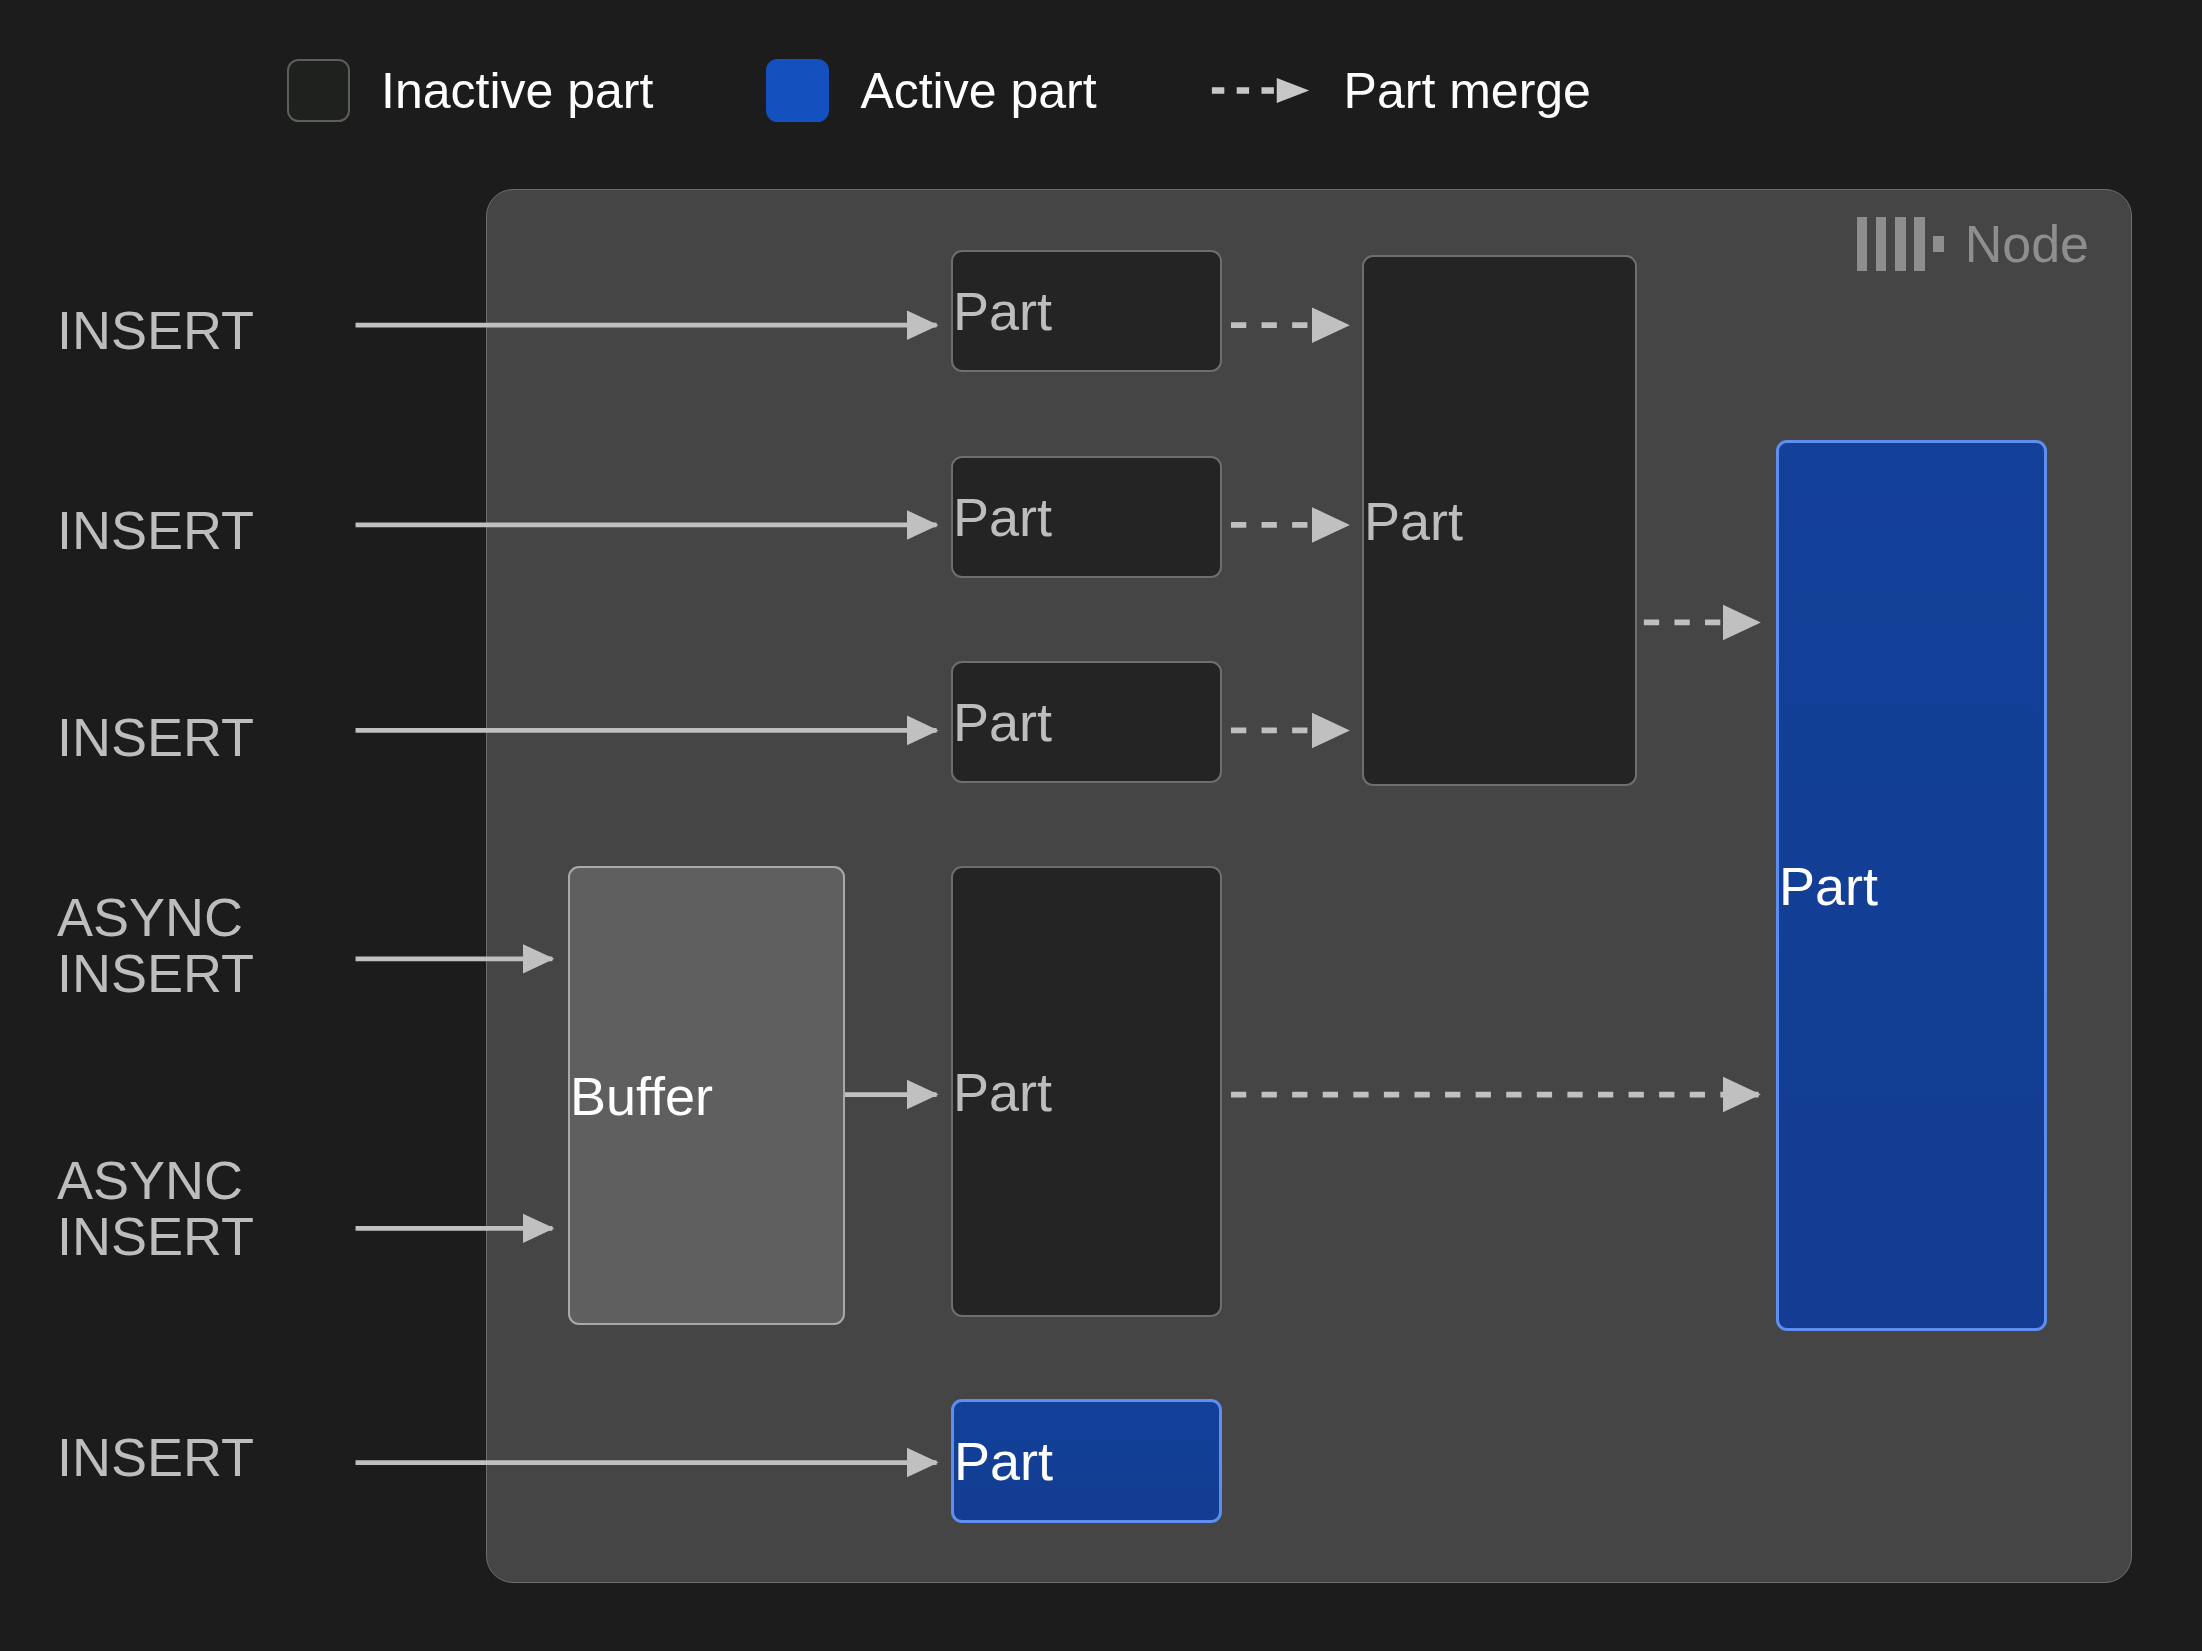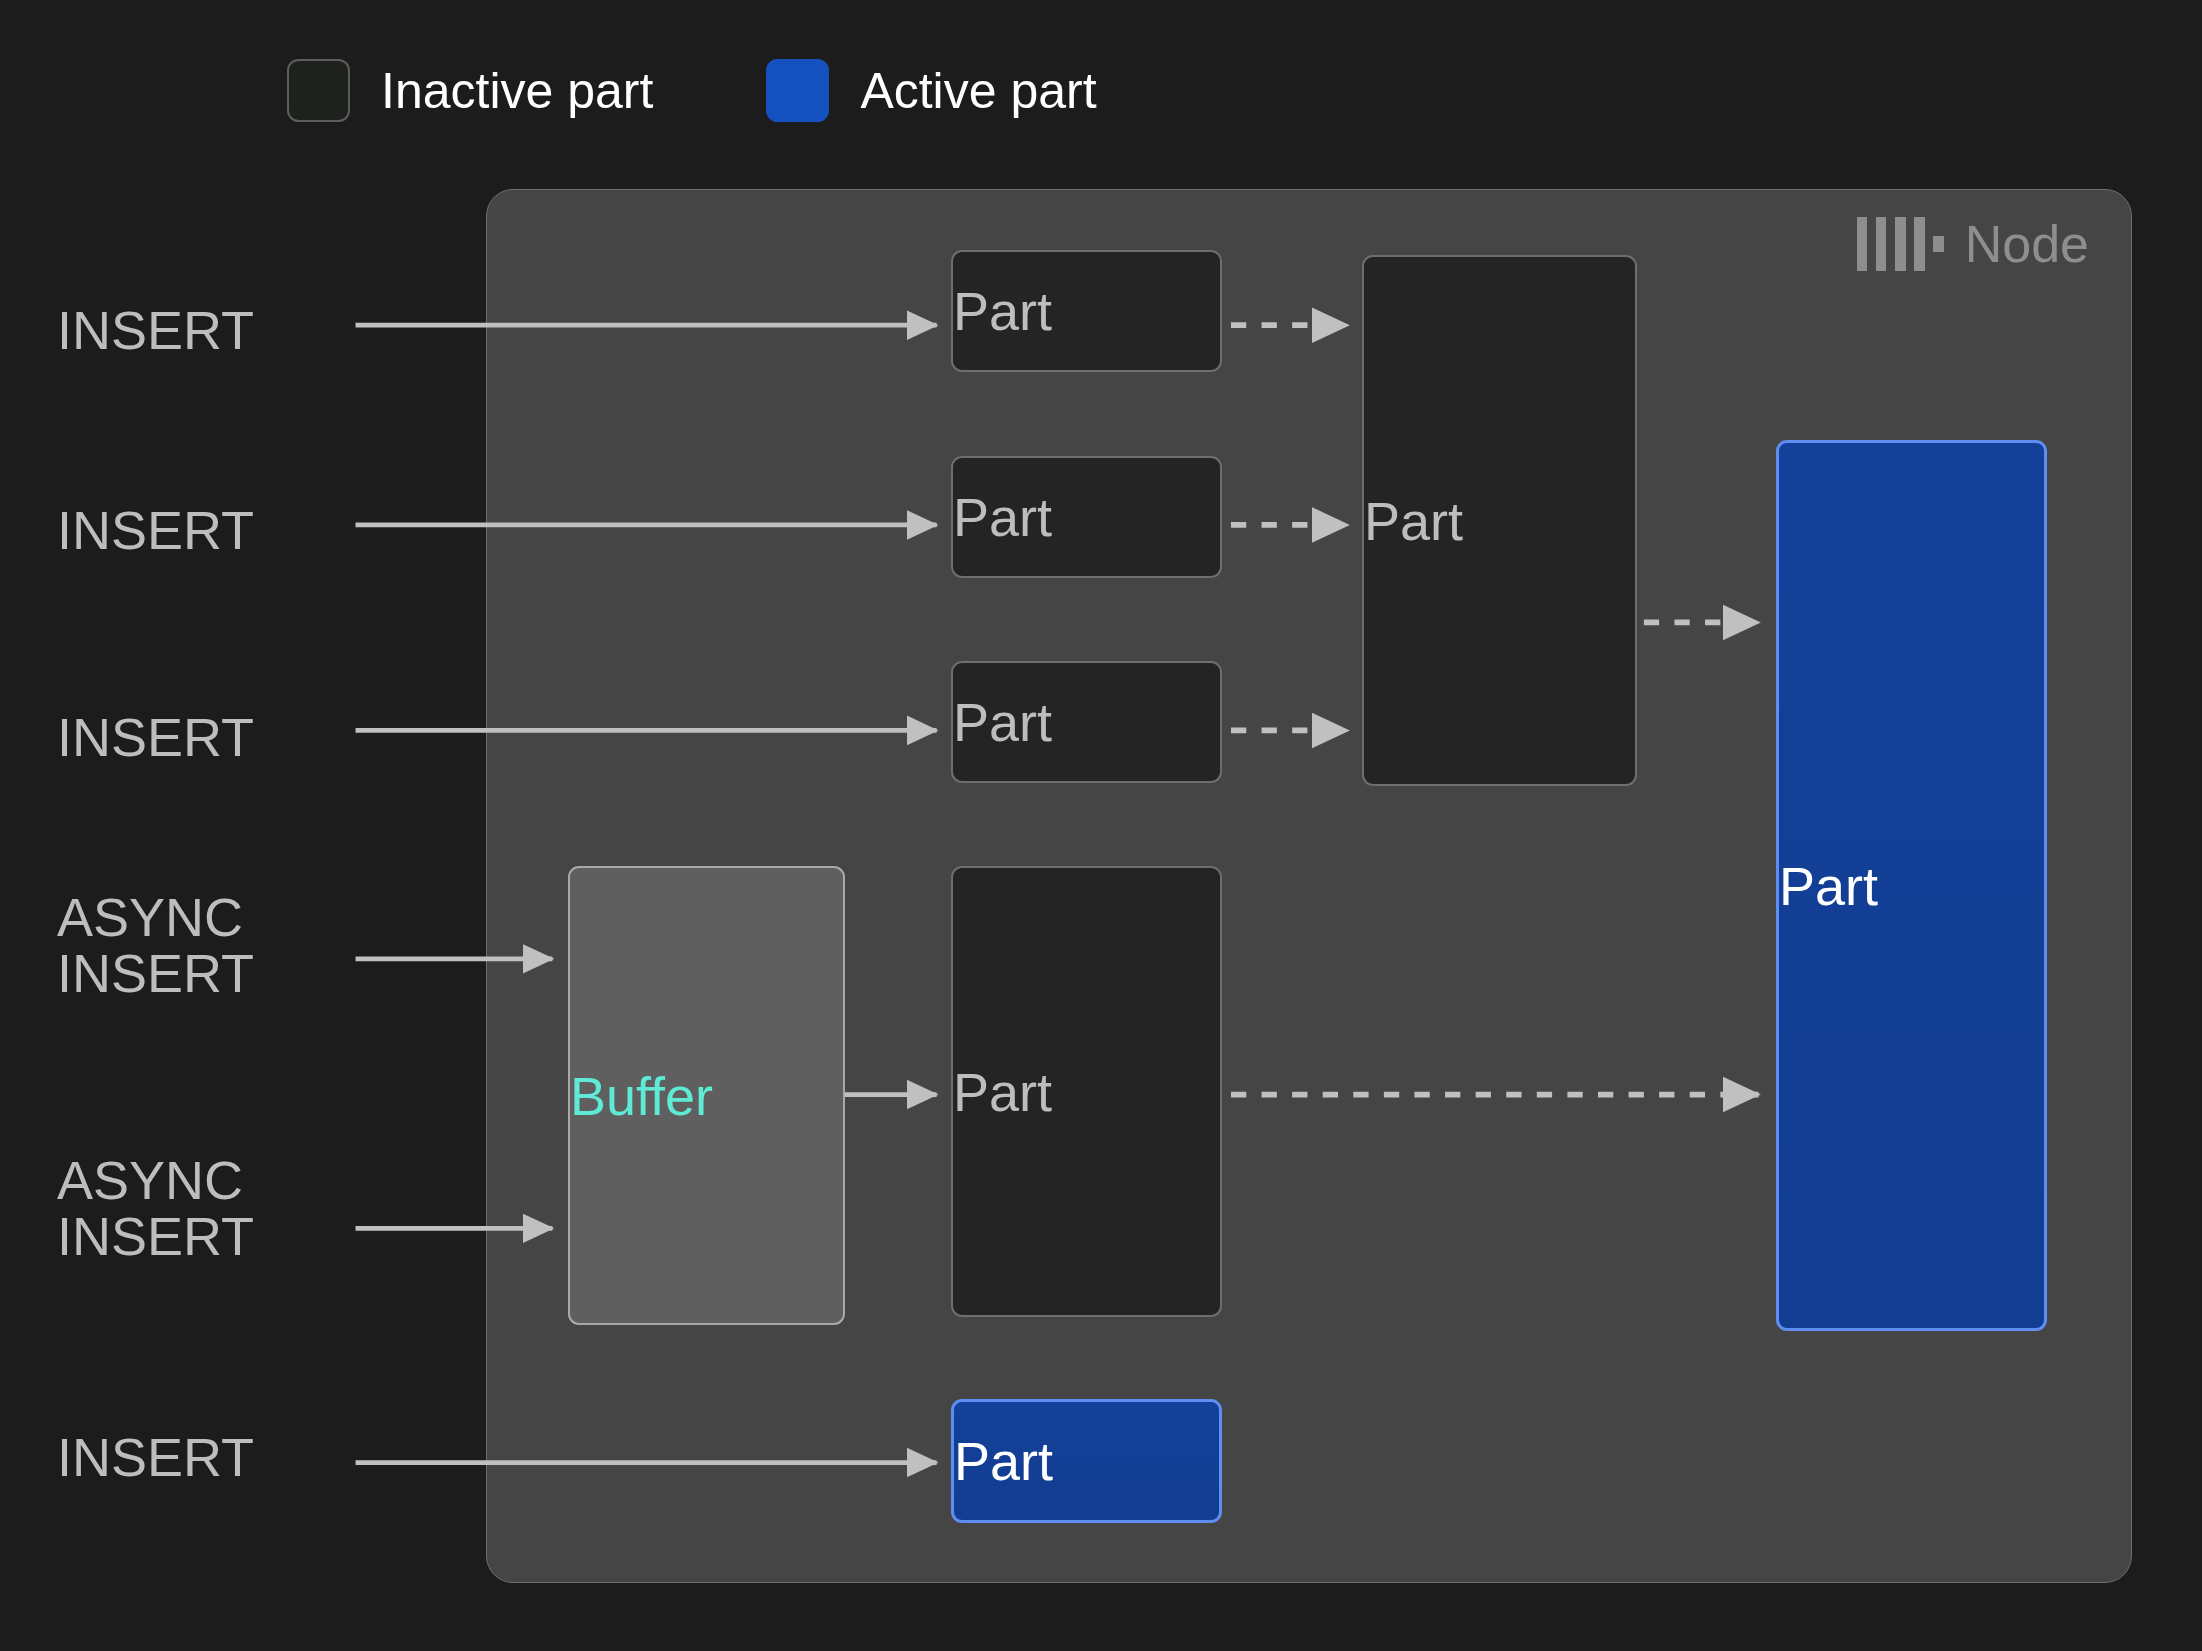--- a/index.html
+++ b/index.html
@@ -130,21 +130,21 @@
     background: #13409f;
     background: linear-gradient(180deg, #134099 0%, #123d92 100%);
     border: 3.8px solid #5e8ff0;
   }
   .box.part-active .box-label { color: #ffffff; }
 
   .box.buffer {
     background: #5f5f5f;
     border: 2.9px solid #a9a9a9;
   }
-  .box.buffer .box-label { color: #5eead4; }
+  .box.buffer .box-label { color: #ffffff; }
 
   
   .edge-label {
     position: absolute;
     color: #bdbdbd;
     font-size: 54px;
     line-height: 1.04;
     white-space: pre-line;
     text-align: left;
   }
@@ -169,20 +169,29 @@
     <div class="legend-item">
       <span class="swatch inactive"></span>
       <span class="legend-label">Inactive part</span>
     </div>
 
     <div class="legend-item">
       <span class="swatch active"></span>
       <span class="legend-label">Active part</span>
     </div>
 
+    <div class="legend-item">
+      <span class="merge-sample">
+        <svg width="103" height="29" viewBox="0 0 108 30">
+          <line x1="2" y1="15" x2="72" y2="15" stroke="#c7c7c7" stroke-width="7" stroke-dasharray="13 13"></line>
+          <path d="M70 2 L104 15 L70 28 Z" fill="#c7c7c7"></path>
+        </svg>
+      </span>
+      <span class="legend-label">Part merge</span>
+    </div>
 
   </div>
 
   <div class="node-box">
     <div class="node-tag">
       <span class="ch-logo">
         <i></i>
           <i></i>
           <i></i>
           <i></i>

